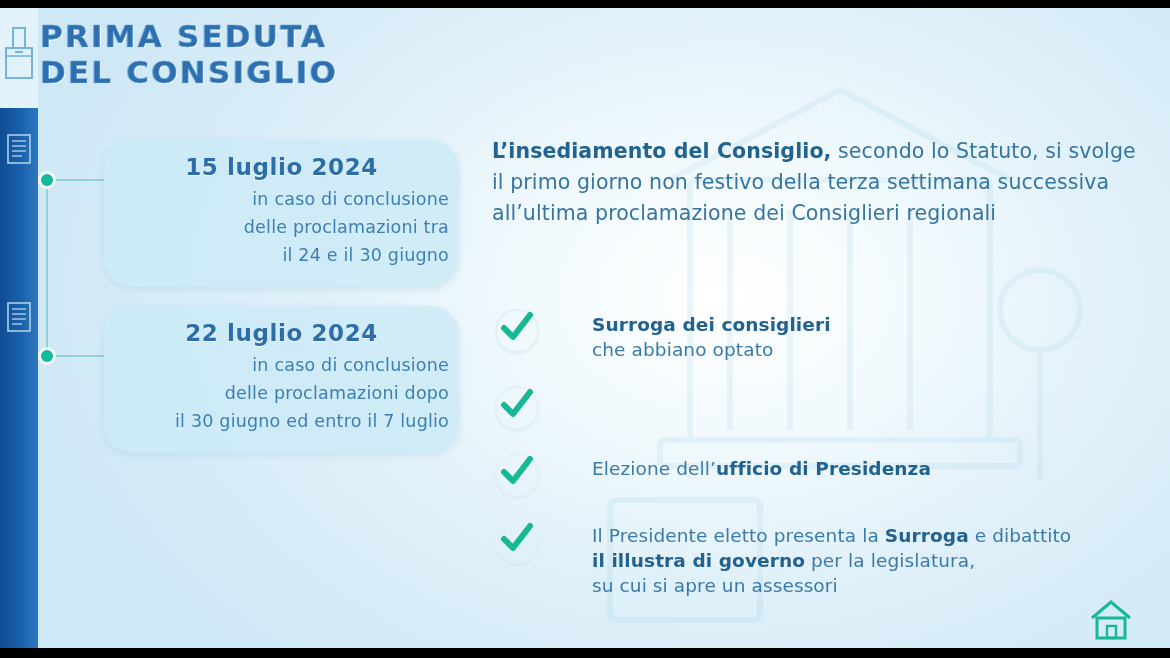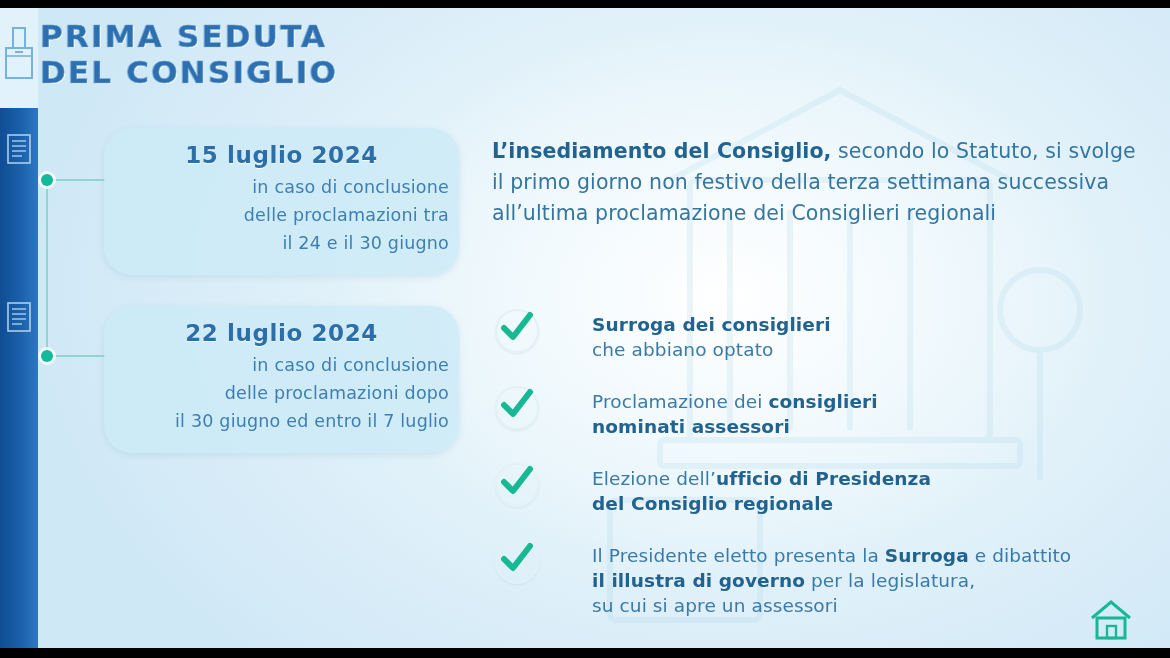--- a/index.html
+++ b/index.html
@@ -144,21 +144,21 @@
     position: absolute;
     left: 58px;
     width: 355px;
     border-radius: 28px;
     background: rgba(203,234,246,0.80);
     box-shadow: 0 2px 6px rgba(140,180,205,.25);
     padding: 14px 10px 18px;
     box-sizing: border-box;
     text-align: center;
   }
-  .card.c1 { top: 0px; }
+  .card.c1 { top: 12px; }
   .card.c2 { top: 178px; }
   .card-date {
     font-size: 23px;
     font-weight: bold;
     color: #2d6ea8;
     letter-spacing: .6px;
     margin-bottom: 5px;
     text-shadow: 0 1px 0 rgba(255,255,255,.8);
   }
   .card-note {
@@ -342,36 +342,31 @@
       </div>
     </div>
 
     <div class="check-item">
       <div class="check-mark">
         <div class="ring"></div>
         <svg viewBox="0 0 38 38" xmlns="http://www.w3.org/2000/svg">
           <path d="M7 20 L16 29 L33 7" fill="none" stroke="#17b894" stroke-width="6" stroke-linecap="round" stroke-linejoin="round"></path>
         </svg>
       </div>
-      <div class="check-text">
-        <span>Proclamazione dei </span><b>consiglieri</b><br>
-        <b>nominati assessori</b>
-      </div>
     </div>
 
     <div class="check-item">
       <div class="check-mark">
         <div class="ring"></div>
         <svg viewBox="0 0 38 38" xmlns="http://www.w3.org/2000/svg">
           <path d="M7 20 L16 29 L33 7" fill="none" stroke="#17b894" stroke-width="6" stroke-linecap="round" stroke-linejoin="round"></path>
         </svg>
       </div>
       <div class="check-text">
         <span>Elezione dell’</span><b>ufficio di Presidenza</b><br>
-        <b>del Consiglio regionale</b>
       </div>
     </div>
 
     <div class="check-item">
       <div class="check-mark">
         <div class="ring"></div>
         <svg viewBox="0 0 38 38" xmlns="http://www.w3.org/2000/svg">
           <path d="M7 20 L16 29 L33 7" fill="none" stroke="#17b894" stroke-width="6" stroke-linecap="round" stroke-linejoin="round"></path>
         </svg>
       </div>

